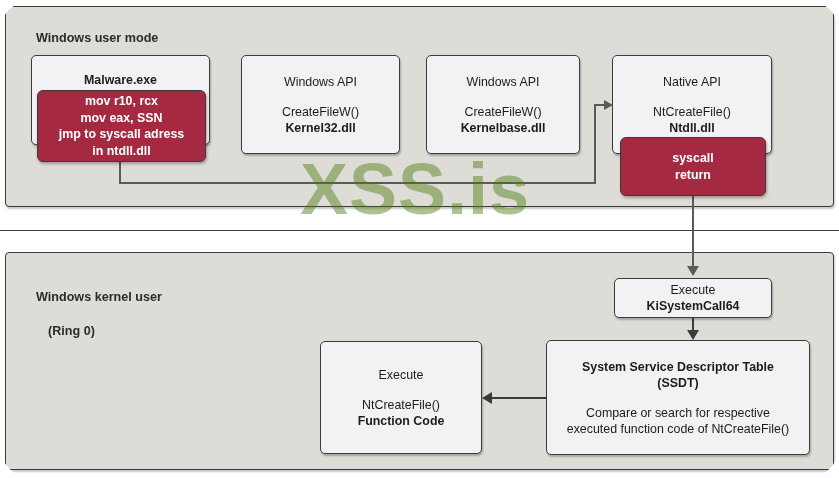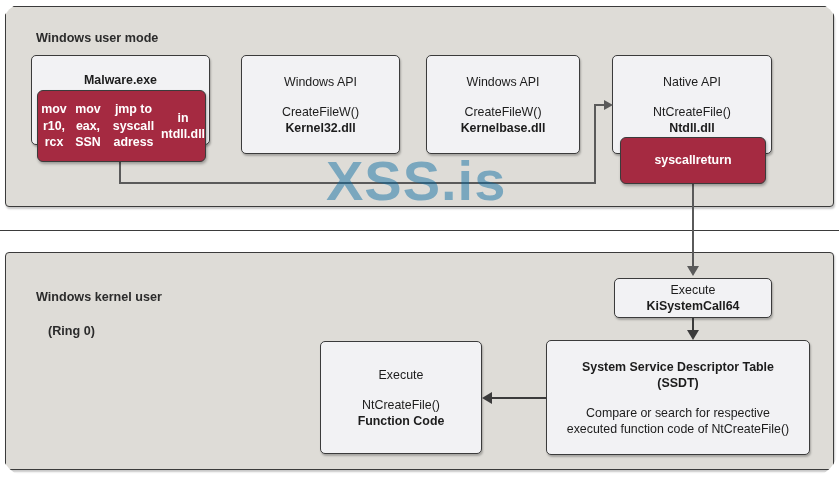--- a/index.html
+++ b/index.html
@@ -20,27 +20,26 @@
     position: absolute;
     left: 0; top: 0;
     width: 839px; height: 478px;
     pointer-events: none;
     z-index: 5;
   }
   .watermark span {
     position: absolute;
     left: 300px;
     top: 148px;
-    font-size: 56px;
+    font-size: 72px;
     font-weight: bold;
-    color: #0369a1;
+    color: #4d7c0f;
     opacity: 0.45;
     letter-spacing: 1px;
     font-family: "Liberation Sans", sans-serif;
-    margin-left: 26px;
   }
   .zone {
     position: absolute;
     background: #dedcd7;
     border: 1.6px solid #3b3b3b;
     border-radius: 4px;
     box-sizing: border-box;
     box-shadow: 1px 2px 2px rgba(0,0,0,0.22);
     z-index: 1;
   }
@@ -80,21 +79,21 @@
   .node .gap { height: 14px; }
   .node .b { font-weight: bold; }
   .red {
     position: absolute;
     background: #a52a41;
     border: 1.6px solid #3b3b3b;
     border-radius: 6px;
     box-sizing: border-box;
     box-shadow: 1px 2px 3px rgba(0,0,0,0.3);
     display: flex;
-    flex-direction: row;
+    flex-direction: column;
     align-items: center;
     justify-content: center;
     z-index: 4;
     color: #ffffff;
     font-size: 12.4px;
     font-weight: bold;
     line-height: 16.5px;
     text-align: center;
   }
   .edge {
@@ -174,21 +173,21 @@
     <div class="b">Kernelbase.dll</div>
   </div>
 
   <div class="node" style="left:612px; top:55px; width:160px; height:99px;text-align:center;">
     <div>Native API</div>
     <div class="gap"></div>
     <div>NtCreateFile()</div>
     <div class="b">Ntdll.dll</div>
   </div>
 
-  <div class="red" style="left:620px; top:137px; width:146px; height:47px;align-items:center;">
+  <div class="red" style="left:620px; top:137px; width:146px; height:59px;align-items:center;">
     <div>syscall</div>
     <div>return</div>
   </div>
 
   <div class="edge v" style="left:119px; top:161px; height:23px;"></div>
   <div class="edge h" style="left:119px; top:182px; width:477px;"></div>
   <div class="edge v" style="left:594px; top:104px; height:80px;"></div>
   <div class="edge h" style="left:594px; top:104px; width:12px;"></div>
   <div class="arrow right" style="left:604px; top:99.5px;"></div>
 

